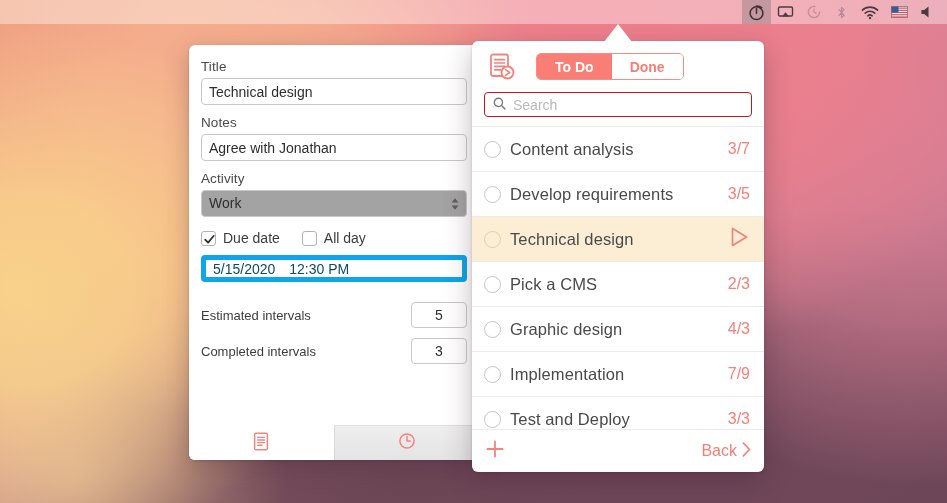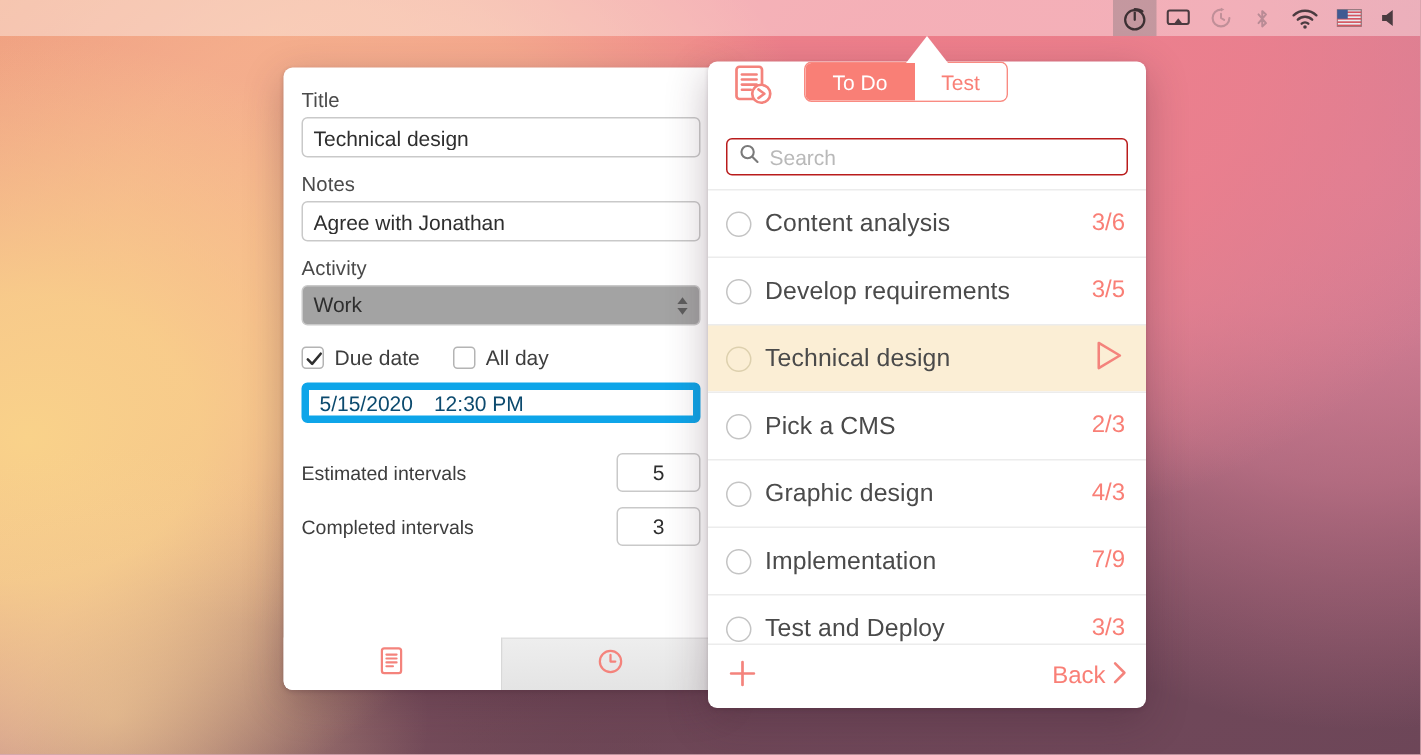--- a/index.html
+++ b/index.html
@@ -221,23 +221,24 @@
     width: 0; height: 0;
     border-left: 14px solid transparent;
     border-right: 14px solid transparent;
     border-bottom: 18px solid #ffffff;
     z-index: 21;
   }
 
   .pop-header {
     height: 51px;
     display: flex;
-    align-items: flex-start;
+    align-items: center;
     padding: 0 14px;
     flex: none;
+    font-weight: bold;
   }
   .app-icon { width: 32px; height: 32px; flex: none; }
 
   .segmented {
     display: flex;
     margin-left: 18px;
     border: 1px solid #f98b82;
     border-radius: 5px;
     overflow: hidden;
     height: 27px;
@@ -485,42 +486,42 @@
             <path d="M8.6 15.4 H18.4"></path>
             <path d="M8.6 18.8 H14.5"></path>
           </g>
           <circle cx="21.5" cy="21.5" r="6" fill="#ffffff" stroke="#f4837c" stroke-width="1.8"></circle>
           <path d="M19.6 18.6 L23.6 21.5 L19.6 24.4" fill="none" stroke="#f4837c" stroke-width="1.7" stroke-linecap="round" stroke-linejoin="round"></path>
         </svg>
       </span>
 
       <div class="segmented">
         <div class="seg on">To Do</div>
-        <div class="seg off">Test</div>
+        <div class="seg off">Done</div>
       </div>
     </div>
 
     <div class="search-wrap">
       <div class="search-field">
         <span>
           <svg width="13" height="13" viewBox="0 0 13 13">
             <circle cx="5.4" cy="5.4" r="4.1" fill="none" stroke="#7a7a7a" stroke-width="1.4"></circle>
             <path d="M8.5 8.5 L12 12" stroke="#7a7a7a" stroke-width="1.4" stroke-linecap="round"></path>
           </svg>
         </span>
         <span class="sf-text">Search</span>
       </div>
     </div>
 
     <div class="task-list">
 
       <div class="task-row">
         <span class="radio"></span>
         <span class="task-title">Content analysis</span>
-        <span class="task-count">3/6</span>
+        <span class="task-count">3/7</span>
       </div>
 
       <div class="task-row">
         <span class="radio"></span>
         <span class="task-title">Develop requirements</span>
         <span class="task-count">3/5</span>
       </div>
 
       <div class="task-row highlight">
         <span class="radio"></span>

